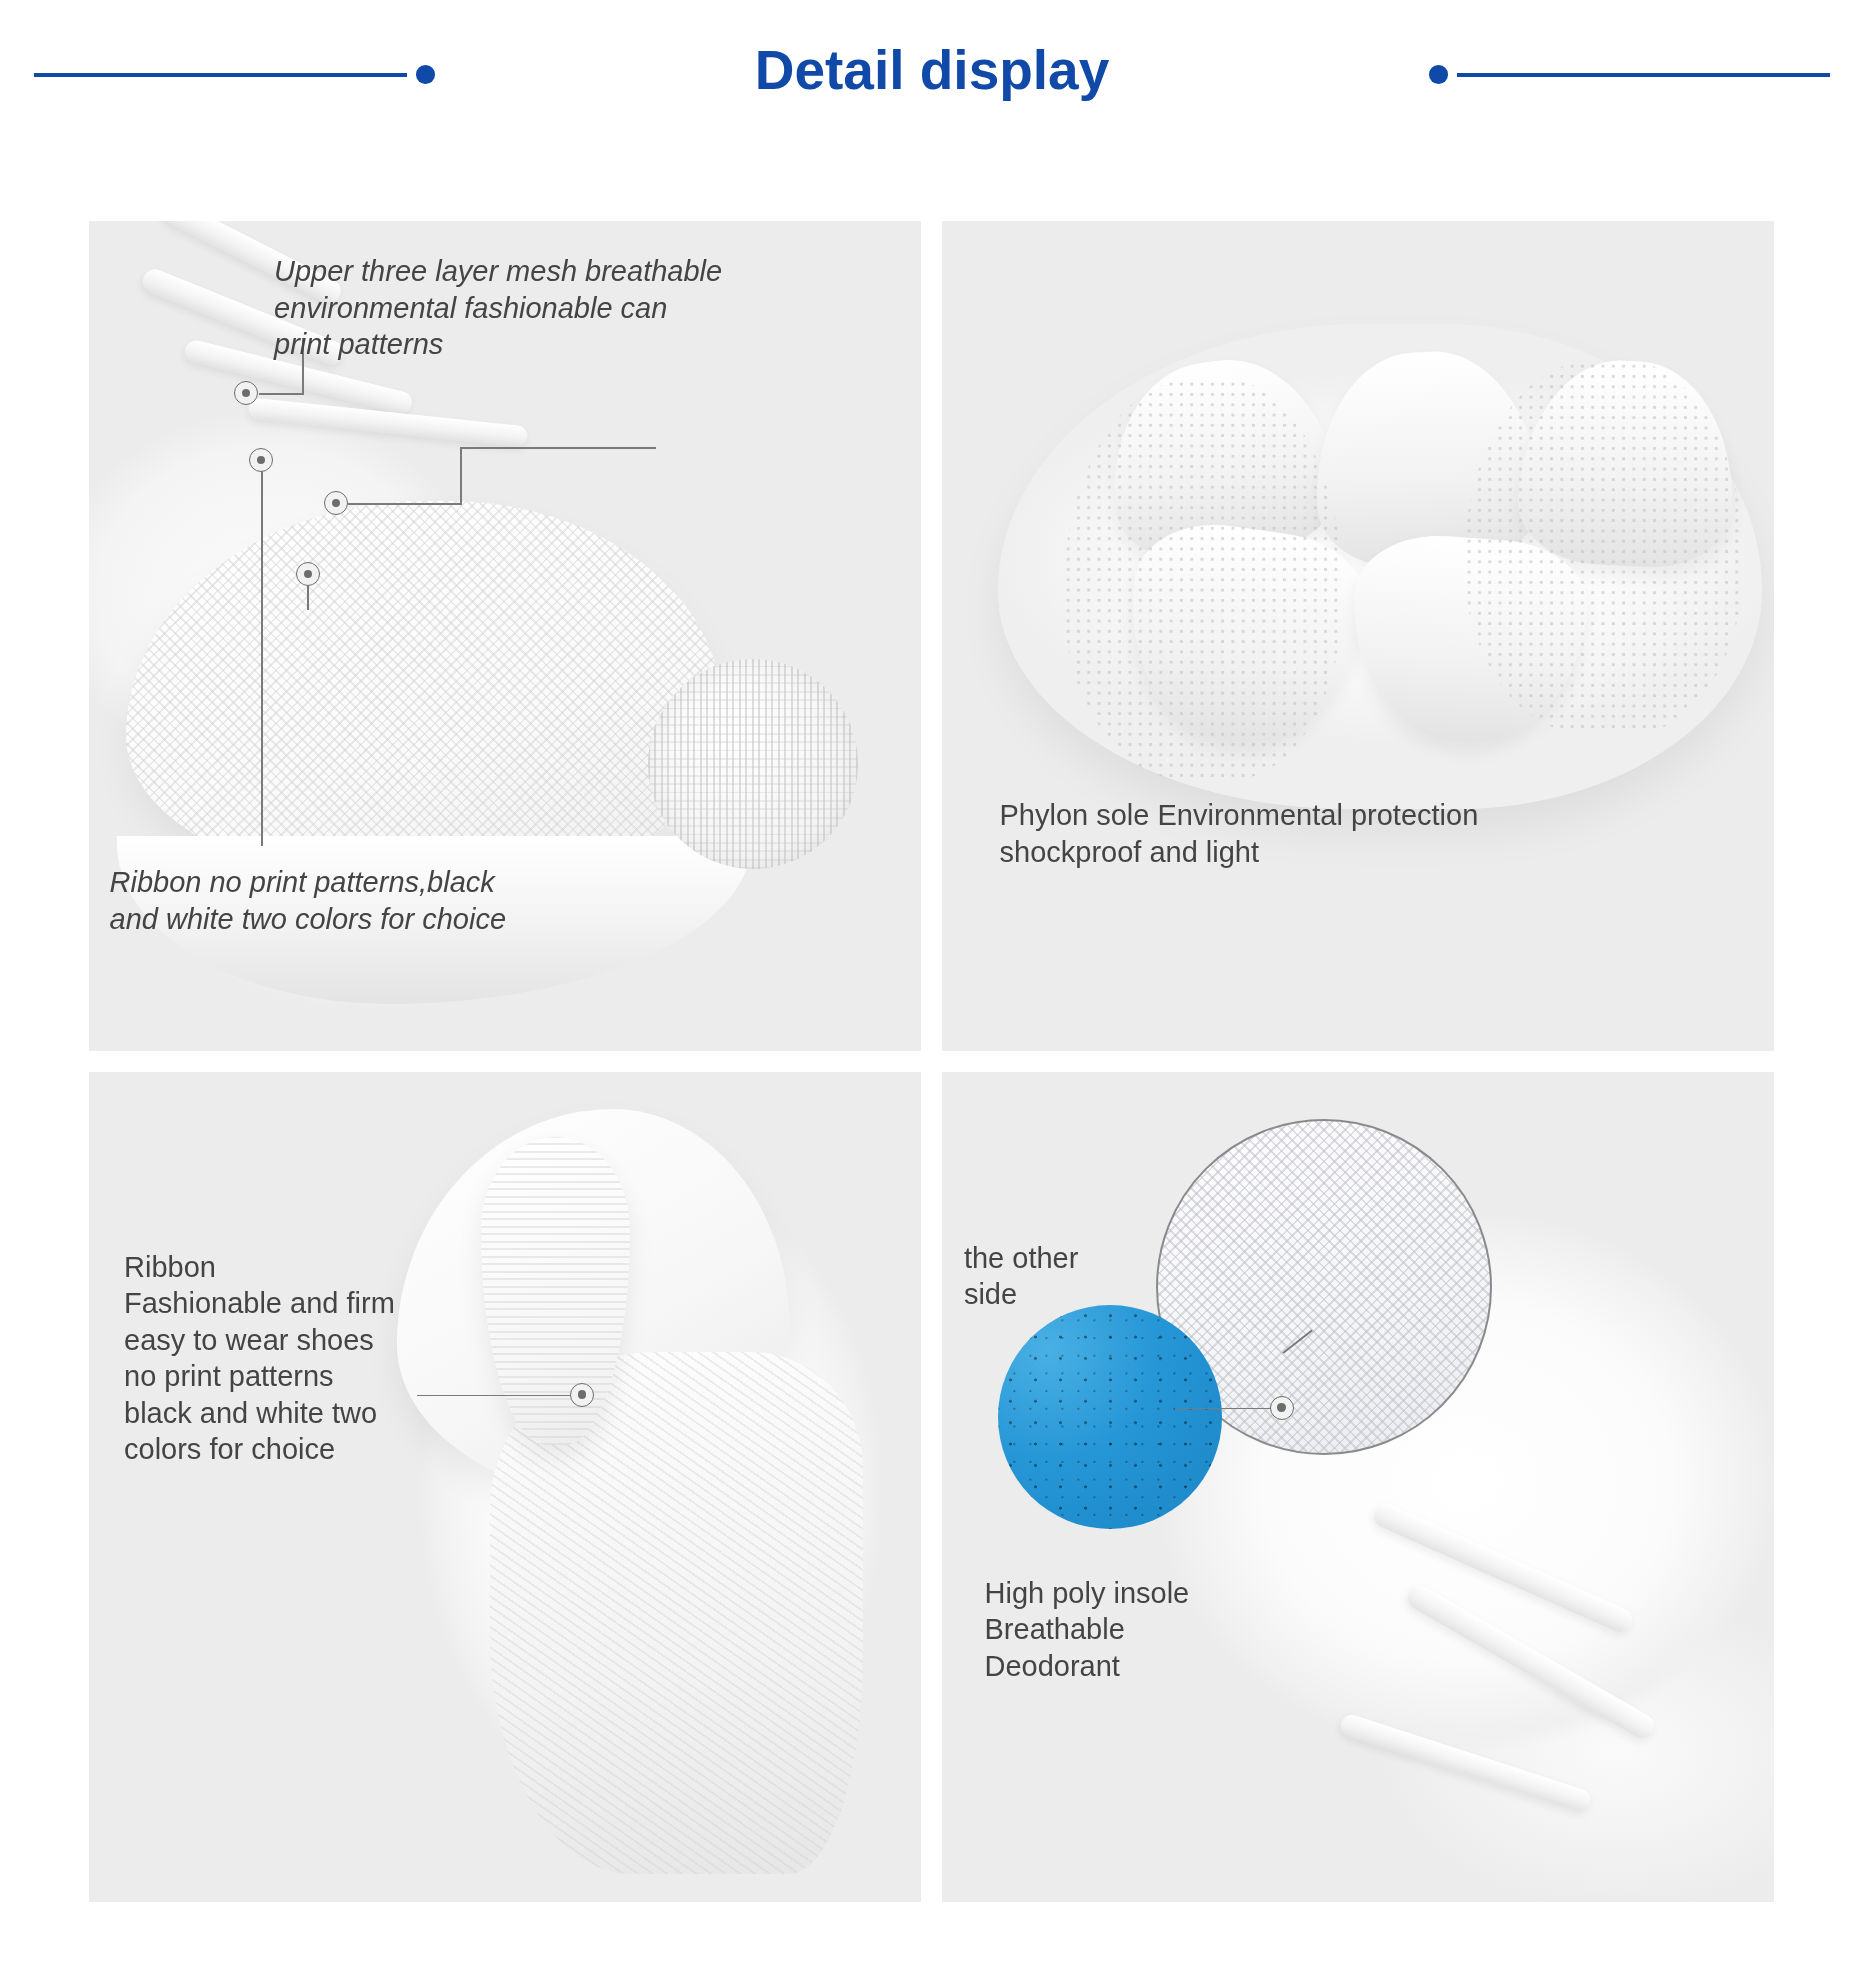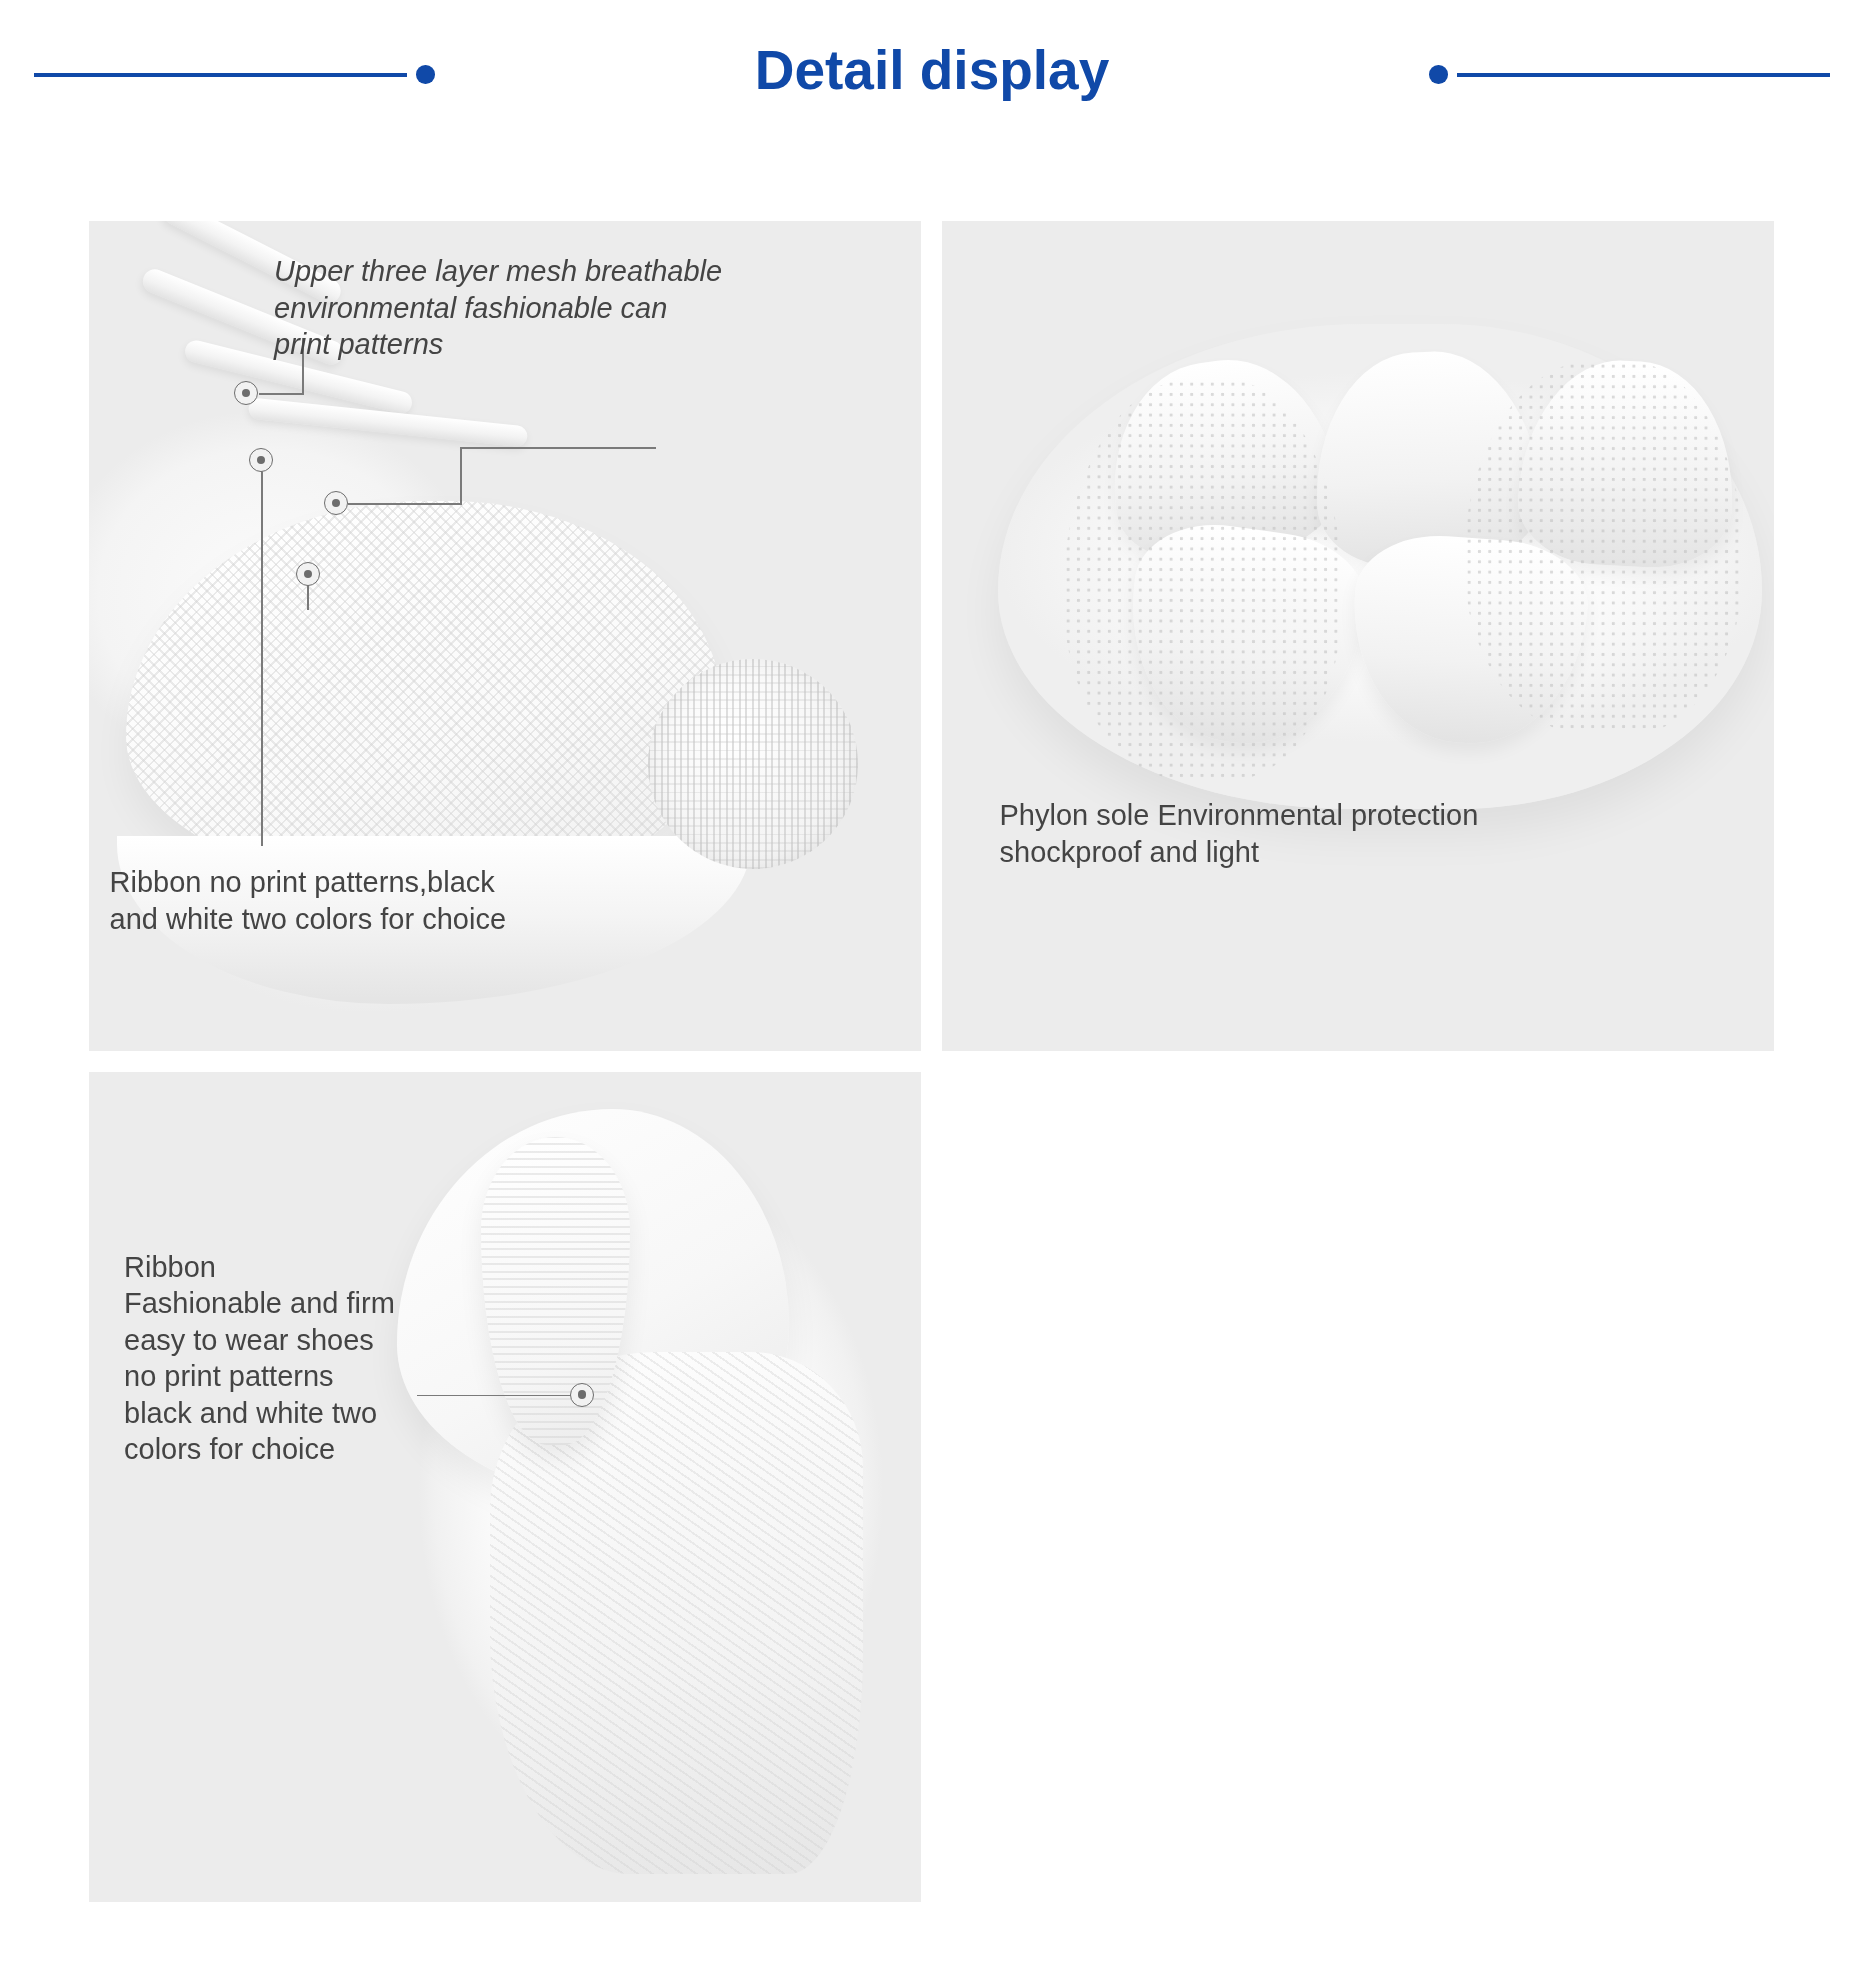--- a/index.html
+++ b/index.html
@@ -271,21 +271,21 @@
       <div class="strand" style="left:103px; top:172px; width:280px; height:20.5px; transform:rotate(6deg);"></div>
     </div>
 
     <div class="ph p1-zoom"></div>
 
     <div class="callout" style="left:185px; top:32px; width:615px;font-style:italic;">Upper three layer mesh breathable
 environmental  fashionable can
 print patterns</div>
 
 
-    <div class="callout" style="left:20.5px; top:643px; width:597px;">Ribbon no print patterns,black
+    <div class="callout" style="left:20.5px; top:643px; width:597px;font-style:italic;">Ribbon no print patterns,black
 and white two colors for choice</div>
 
     <div class="marker" style="left:145px; top:160px;"></div>
     <div class="marker" style="left:160px; top:227px;"></div>
     <div class="marker" style="left:235px; top:270px;"></div>
     <div class="marker" style="left:207px; top:341px;"></div>
 
     <div class="lead lead-h" style="left:170px; top:172px; width:45px;"></div>
     <div class="lead lead-v" style="left:213px; top:117px; height:56px;"></div>
 
@@ -324,15 +324,38 @@
 Fashionable and firm
 easy to wear shoes
 no print patterns
 black and white two
 colors for choice</div>
 
     <div class="marker" style="left:481px; top:311px;"></div>
     <div class="lead lead-h" style="left:328px; top:323px; width:155px;"></div>
   </div>
 
+  <div class="panel">
+    <div class="ph p4-shoe"></div>
+
+    <div class="ph p4-lace">
+      <div class="strand" style="left:0px;   top:37px;  width:280px; height:24px; transform:rotate(24deg);"></div>
+      <div class="strand" style="left:28px;  top:131px; width:280px; height:24px; transform:rotate(30deg);"></div>
+      <div class="strand" style="left:-28px; top:233px; width:261px; height:22.4px; transform:rotate(18deg);"></div>
+    </div>
+
+    <div class="ph p4-circle-top"></div>
+    <div class="ph p4-circle-blue"></div>
+
+    <div class="callout" style="left:22.4px; top:168px; width:205px;">the other
+side</div>
+
+    <div class="callout" style="left:43px; top:503px; width:392px;">High poly insole
+Breathable
+Deodorant</div>
+
+    <div class="marker" style="left:328px; top:324px;"></div>
+    <div class="lead lead-h" style="left:233px; top:336px; width:99px;"></div>
+    <div class="lead lead-h" style="left:341px; top:280px; width:37px; transform:rotate(-38deg); transform-origin:left center;"></div>
+  </div>
 
 </div>
 
 
 </body></html>

